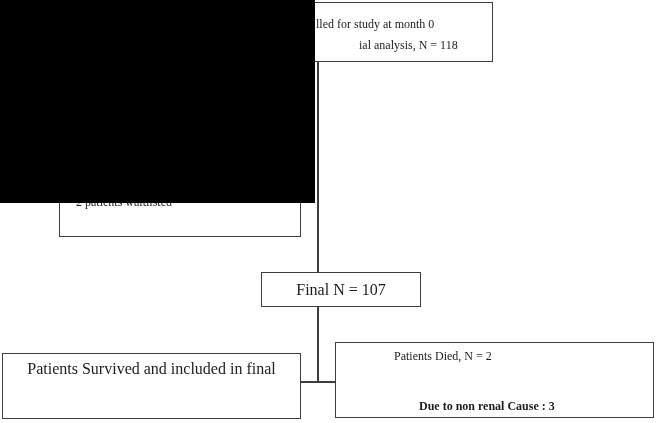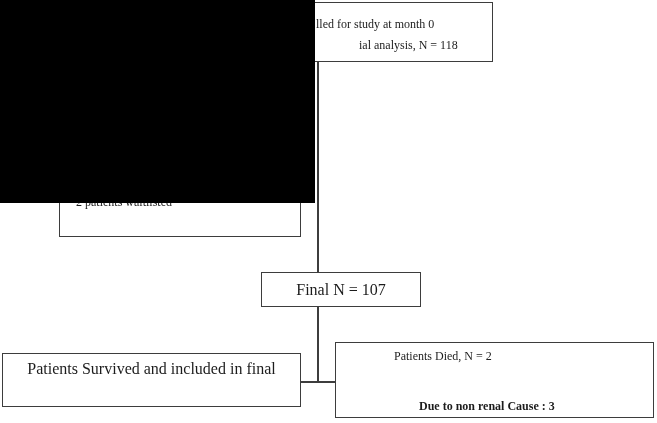--- a/index.html
+++ b/index.html
@@ -44,21 +44,21 @@
   #waitlisted-text { left: 72px; top: 193px; }
 
   
   #final-box {
     left: 237px; top: 272px; width: 160px; height: 35px;
     display: flex; align-items: center; justify-content: center; margin-left: 24px;
   }
 
   
   #survived-box {
-    left: 2px; top: 353px; width: 299px; height: 54px;
+    left: 2px; top: 353px; width: 299px; height: 66px;
     text-align: center; padding-top: 4px; line-height: 21px;
   }
 
   
   #died-box    { left: 335px; top: 342px; width: 319px; height: 76px; }
   #died-line1  { left: 394px; top: 347px; }
   #died-line2  { left: 416px; top: 372px; }
   #died-line3  { left: 419px; top: 397px; font-weight: bold; }
 
   

